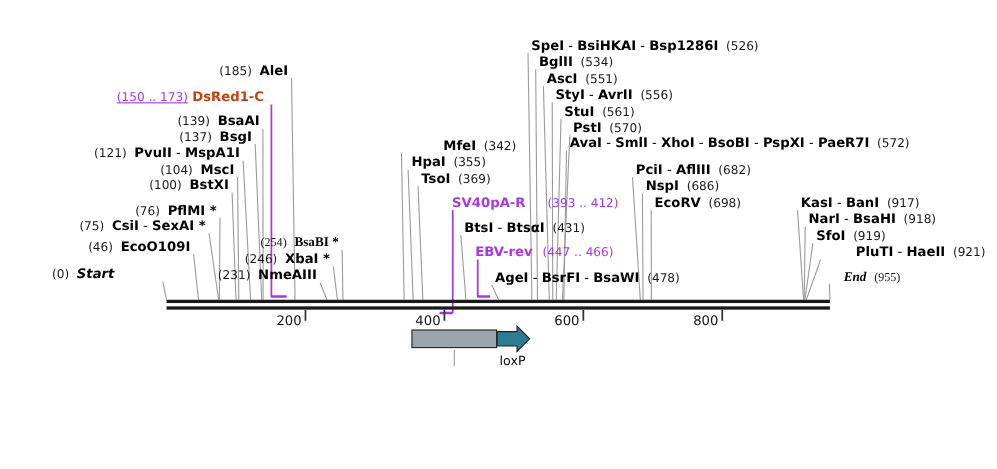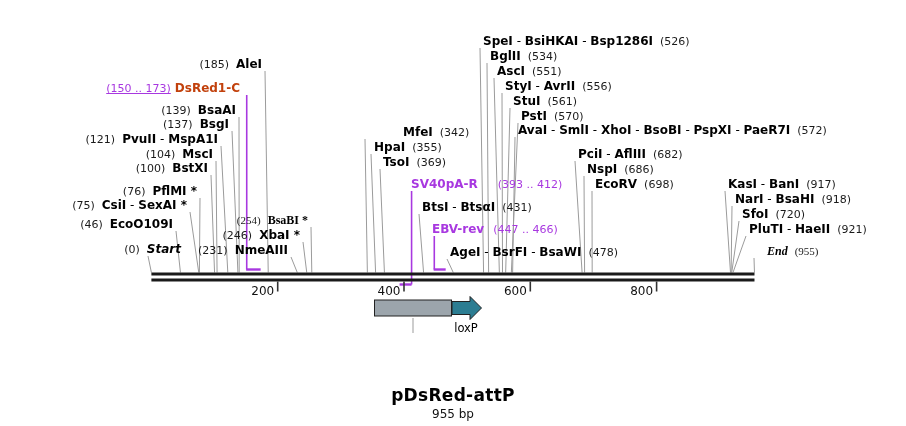--- a/index.html
+++ b/index.html
@@ -79,21 +79,21 @@
       <line x1="530.3" y1="281.5" x2="530.3" y2="291.5" stroke="#333" stroke-width="1.6"></line>
       <text x="526.8" y="295" text-anchor="end" font-size="12" fill="#111111" font-family="&quot;DejaVu Sans&quot;,&quot;Liberation Sans&quot;,sans-serif">600</text>
       <line x1="656.5999999999999" y1="281.5" x2="656.5999999999999" y2="291.5" stroke="#333" stroke-width="1.6"></line>
       <text x="653.0999999999999" y="295" text-anchor="end" font-size="12" fill="#111111" font-family="&quot;DejaVu Sans&quot;,&quot;Liberation Sans&quot;,sans-serif">800</text>
       <rect x="374.5" y="300" width="77" height="16" fill="#9ca5ac" stroke="#222222" stroke-width="1"></rect>
       <line x1="413" y1="318" x2="413" y2="333" stroke="#9b9b9b" stroke-width="1"></line>
       <polygon points="452,301.5 470,301.5 470,296.5 481.5,308 470,319.5 470,314.5 452,314.5" fill="#2c7d92" stroke="#222222" stroke-width="1"></polygon>
     </svg>
 
   <div id="labels">
-      <div class="site-label r" style="right: 725px; top: 242px;"><span class="ps">(0)</span><span><span class="nm" style="font-style: italic;">Start</span></span></div>
+      <div class="site-label r" style="right: 802px; top: 242px;"><span class="ps">(0)</span><span><span class="nm" style="font-style: italic;">Start</span></span></div>
       <div class="site-label r" style="right: 733px; top: 217px;"><span class="ps">(46)</span><span><span class="nm">EcoO109I</span></span></div>
       <div class="site-label r" style="right: 719px; top: 198px;"><span class="ps">(75)</span><span><span class="nm">CsiI</span><span class="sep"> - </span><span class="nm">SexAI *</span></span></div>
       <div class="site-label r" style="right: 709px; top: 184px;"><span class="ps">(76)</span><span><span class="nm">PflMI *</span></span></div>
       <div class="site-label r" style="right: 698px; top: 161px;"><span class="ps">(100)</span><span><span class="nm">BstXI</span></span></div>
       <div class="site-label r" style="right: 693px; top: 147px;"><span class="ps">(104)</span><span><span class="nm">MscI</span></span></div>
       <div class="site-label r" style="right: 688px; top: 132px;"><span class="ps">(121)</span><span><span class="nm">PvuII</span><span class="sep"> - </span><span class="nm">MspA1I</span></span></div>
       <div class="site-label r" style="right: 677px; top: 117px;"><span class="ps">(137)</span><span><span class="nm">BsgI</span></span></div>
       <div class="site-label r" style="right: 670px; top: 103px;"><span class="ps">(139)</span><span><span class="nm">BsaAI</span></span></div>
       <div class="site-label r" style="right: 644px; top: 57px;"><span class="ps">(185)</span><span><span class="nm">AleI</span></span></div>
       <div class="site-label r" style="right: 618px; top: 243px;"><span class="ps">(231)</span><span><span class="nm">NmeAIII</span></span></div>
@@ -109,29 +109,25 @@
       <div class="site-label l" style="left: 497px; top: 64px;"><span><span class="nm">AscI</span></span><span class="ps">(551)</span></div>
       <div class="site-label l" style="left: 505px; top: 79px;"><span><span class="nm">StyI</span><span class="sep"> - </span><span class="nm">AvrII</span></span><span class="ps">(556)</span></div>
       <div class="site-label l" style="left: 513px; top: 94px;"><span><span class="nm">StuI</span></span><span class="ps">(561)</span></div>
       <div class="site-label l" style="left: 521px; top: 109px;"><span><span class="nm">PstI</span></span><span class="ps">(570)</span></div>
       <div class="site-label l" style="left: 518px; top: 123px;"><span><span class="nm">AvaI</span><span class="sep"> - </span><span class="nm">SmlI</span><span class="sep"> - </span><span class="nm">XhoI</span><span class="sep"> - </span><span class="nm">BsoBI</span><span class="sep"> - </span><span class="nm">PspXI</span><span class="sep"> - </span><span class="nm">PaeR7I</span></span><span class="ps">(572)</span></div>
       <div class="site-label l" style="left: 578px; top: 147px;"><span><span class="nm">PciI</span><span class="sep"> - </span><span class="nm">AflIII</span></span><span class="ps">(682)</span></div>
       <div class="site-label l" style="left: 587px; top: 162px;"><span><span class="nm">NspI</span></span><span class="ps">(686)</span></div>
       <div class="site-label l" style="left: 595px; top: 177px;"><span><span class="nm">EcoRV</span></span><span class="ps">(698)</span></div>
       <div class="site-label l" style="left: 728px; top: 177px;"><span><span class="nm">KasI</span><span class="sep"> - </span><span class="nm">BanI</span></span><span class="ps">(917)</span></div>
       <div class="site-label l" style="left: 735px; top: 192px;"><span><span class="nm">NarI</span><span class="sep"> - </span><span class="nm">BsaHI</span></span><span class="ps">(918)</span></div>
-      <div class="site-label l" style="left: 742px; top: 207px;"><span><span class="nm">SfoI</span></span><span class="ps">(720)</span></div>
-      <div class="site-label l" style="left: 749px; top: 222px;"><span><span class="nm">PluTI</span><span class="sep"> - </span><span class="nm">HaeII</span></span><span class="ps">(921)</span></div>
+      <div class="site-label l" style="left: 742px; top: 207px;"><span><span class="nm">SfoI</span></span><span class="ps">(919)</span></div>
+      <div class="site-label l" style="left: 778px; top: 222px;"><span><span class="nm">PluTI</span><span class="sep"> - </span><span class="nm">HaeII</span></span><span class="ps">(921)</span></div>
       <div class="site-label l" style="left: 767px; top: 244px; font-family: Liberation Serif, serif;"><span><span class="nm" style="font-style: italic;">End</span></span><span class="ps">(955)</span></div>
       <div class="site-label r" style="right: 666px; top: 81px;"><span class="ps" style="color: rgb(168, 56, 224); margin-right: 4px; text-decoration: underline;">(150 .. 173)</span><span><span class="nm" style="color: #c2410c;">DsRed1-C</span></span></div>
       <div class="site-label l" style="left: 411px; top: 177px;"><span><span class="nm" style="color: rgb(168, 56, 224);">SV40pA-R</span></span><span class="ps" style="color: rgb(168, 56, 224); margin-left: 20px;">(393 .. 412)</span></div>
       <div class="site-label l" style="left: 432px; top: 222px;"><span><span class="nm" style="color: rgb(168, 56, 224);">EBV-rev</span></span><span class="ps" style="color: rgb(168, 56, 224); margin-left: 9px;">(447 .. 466)</span></div>
     </div>
 
 
   <div class="feature-label" style="left:466px; top:321px; font-size:11.5px;">loxP</div>
 
-  <div class="title-block">
-    <div class="map-title">pDsRed-attP</div>
-    <div class="map-size">955 bp</div>
-  </div>
 
 </div>
 
 </body></html>

